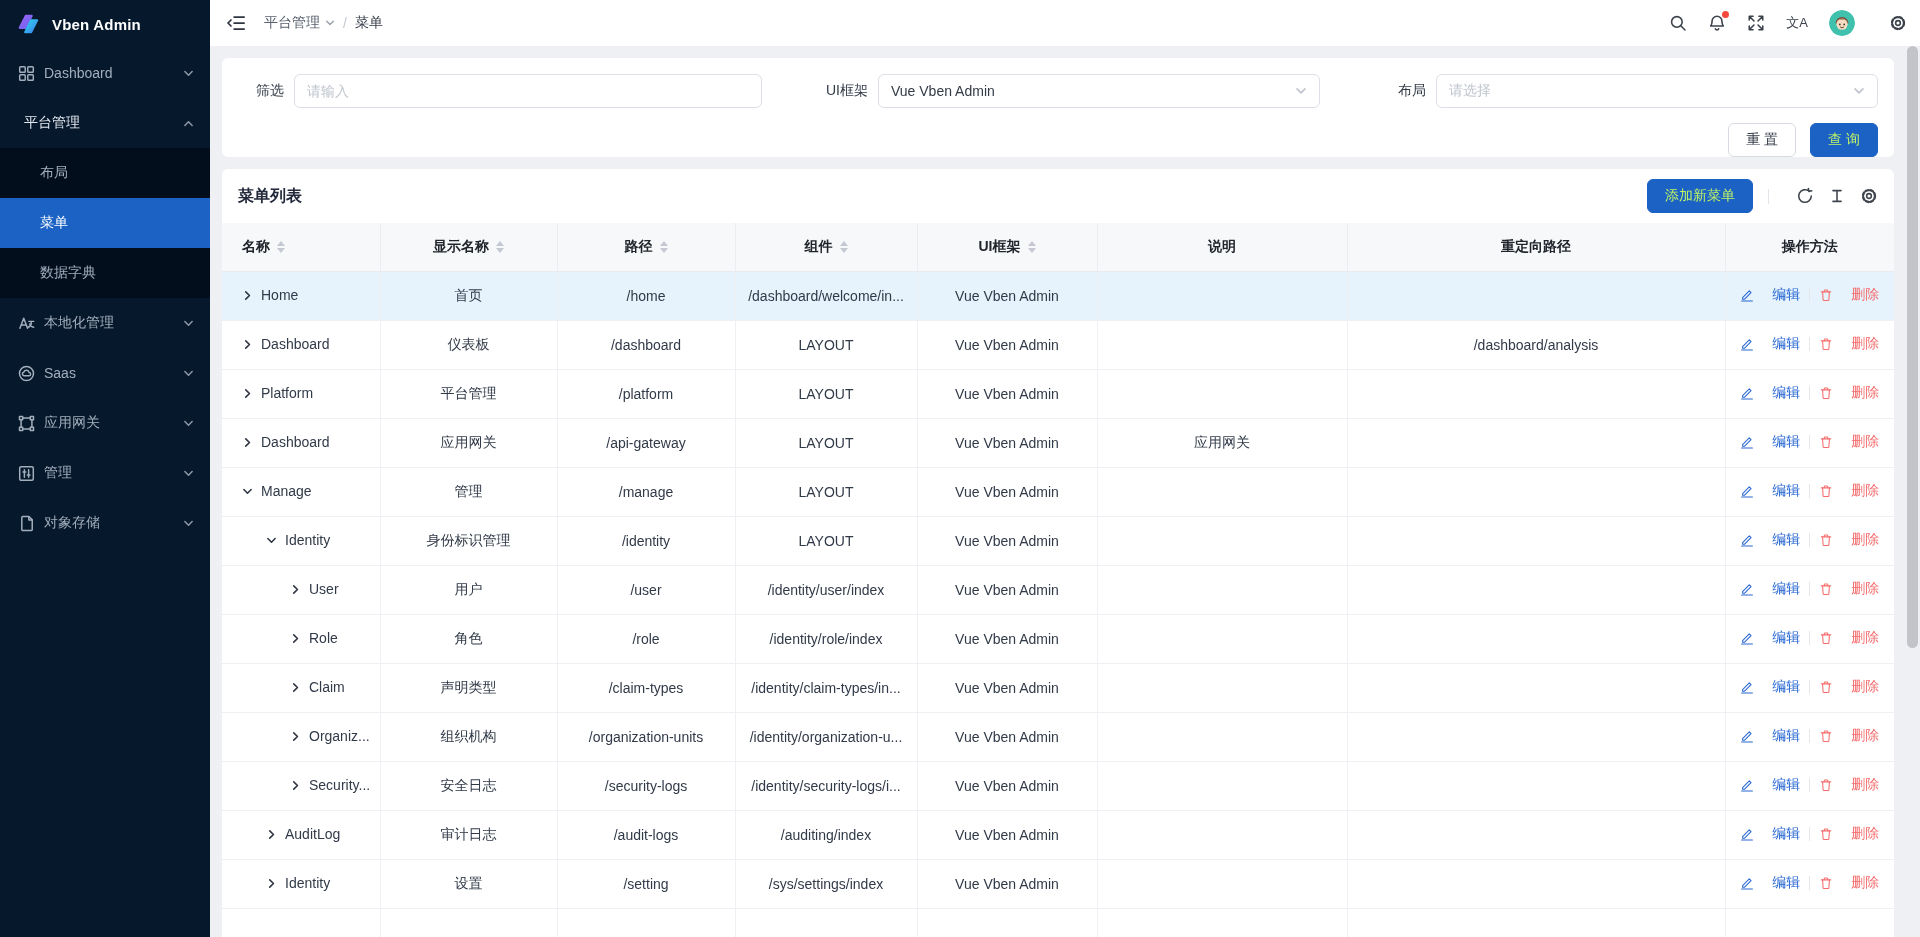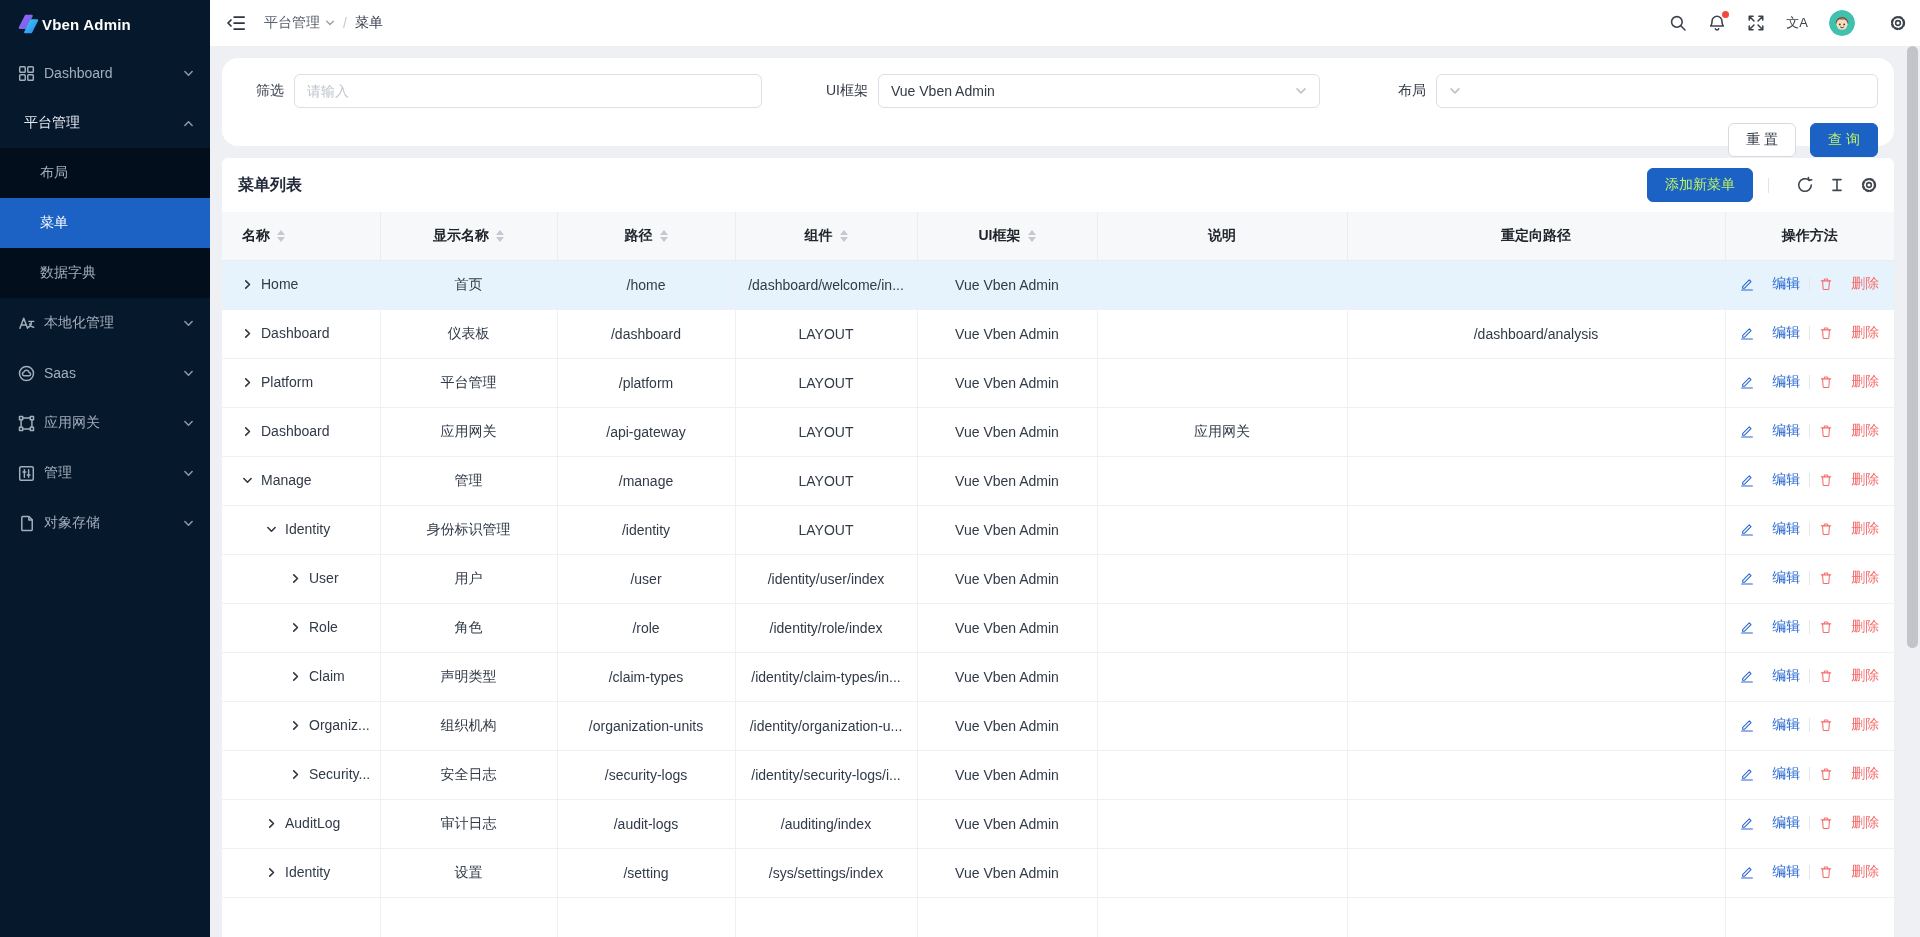--- a/index.html
+++ b/index.html
@@ -9,21 +9,21 @@
   }
   *{margin:0;padding:0;box-sizing:border-box;}
   html,body{width:1920px;height:937px;overflow:hidden;}
   body{font-family:"Liberation Sans","DejaVu Sans",sans-serif;font-size:14px;color:#333b47;background:var(--content-bg);}
   .app{display:flex;width:1920px;height:937px;}
   svg{display:block;}
   .icon{display:inline-flex;align-items:center;justify-content:center;}
 
   
   .sidebar{width:210px;height:100%;background:var(--sidebar-bg);flex:0 0 210px;overflow:hidden;}
-  .logo{height:48px;display:flex;align-items:center;padding-left:16px;}
+  .logo{height:48px;display:flex;align-items:center;gap:10px;padding-left:16px;}
   .logo-title{color:#fff;font-size:15px;font-weight:bold;letter-spacing:.2px;}
   .side-item{height:50px;display:flex;align-items:center;padding:0 16px 0 18px;color:#a3aebd;font-size:14px;cursor:pointer;}
   .side-ic{width:17px;height:17px;margin-right:9px;color:#a3aebd;}
   .side-label{flex:1;white-space:nowrap;}
   .side-chev{width:11px;height:11px;color:#8b97a8;}
   .side-item.group{padding-left:24px;color:#e2e8f0;}
   .side-sub{background:var(--sidebar-sub-bg);}
   .side-subitem{height:50px;display:flex;align-items:center;padding-left:40px;color:#a3aebd;font-size:14px;cursor:pointer;}
   .side-subitem.active{background:var(--primary);color:#fff;}
 
@@ -40,21 +40,21 @@
   .tb-icon{width:18px;height:18px;color:#3c424b;cursor:pointer;position:relative;}
   .bell-wrap{position:relative;}
   .dot{position:absolute;top:-3px;right:-3px;width:7px;height:7px;border-radius:50%;background:#f5493d;}
   .lang-txt{font-size:13px;color:#3c424b;white-space:nowrap;font-weight:500;}
   .avatar{width:26px;height:26px;border-radius:50%;overflow:hidden;cursor:pointer;}
   .gear-right{margin-left:13px;}
 
   .content{position:relative;height:891px;background:var(--content-bg);overflow:hidden;padding:12px 26px 0 12px;}
 
   
-  .filter-card{background:#fff;border-radius:16px;height:88px;padding:16px 16px 12px;}
+  .filter-card{background:#fff;border-radius:6px;height:99px;padding:16px 16px 12px;}
   .filter-row{display:flex;gap:34px;}
   .field{flex:1;display:flex;align-items:center;min-width:0;}
   .field-label{width:72px;flex:0 0 auto;text-align:right;margin-right:10px;color:#333b47;}
   .field:first-child .field-label{width:46px;}
   .control{flex:1;height:34px;border:1px solid #dcdfe6;border-radius:6px;display:flex;align-items:center;padding:0 12px;background:#fff;min-width:0;}
   .control input{border:none;outline:none;width:100%;font-size:14px;color:#000000;font-family:inherit;background:transparent;}
   .control input::placeholder{color:#bfc5cd;}
   .sel-value{flex:1;color:#333b47;}
   .sel-placeholder{flex:1;color:#bfc5cd;}
   .sel-chev{width:12px;height:12px;color:#c0c4cc;}
@@ -314,20 +314,21 @@
               <span class="icon sel-chev">
                   <svg viewBox="0 0 10 10" width="100%" height="100%" fill="none" stroke="currentColor" stroke-width="1.4" stroke-linecap="round" stroke-linejoin="round">
                     <polyline points="1.7,3.2 5,6.6 8.3,3.2"></polyline>
                   </svg>
                 </span>
             </span>
           </div>
           <div class="field">
             <span class="field-label">布局</span>
             <span class="control">
+              <span class="sel-placeholder">请选择</span>
               <span class="icon sel-chev">
                   <svg viewBox="0 0 10 10" width="100%" height="100%" fill="none" stroke="currentColor" stroke-width="1.4" stroke-linecap="round" stroke-linejoin="round">
                     <polyline points="1.7,3.2 5,6.6 8.3,3.2"></polyline>
                   </svg>
                 </span>
             </span>
           </div>
         </div>
         <div class="btn-row">
           <button class="btn ghost">重 置</button>

